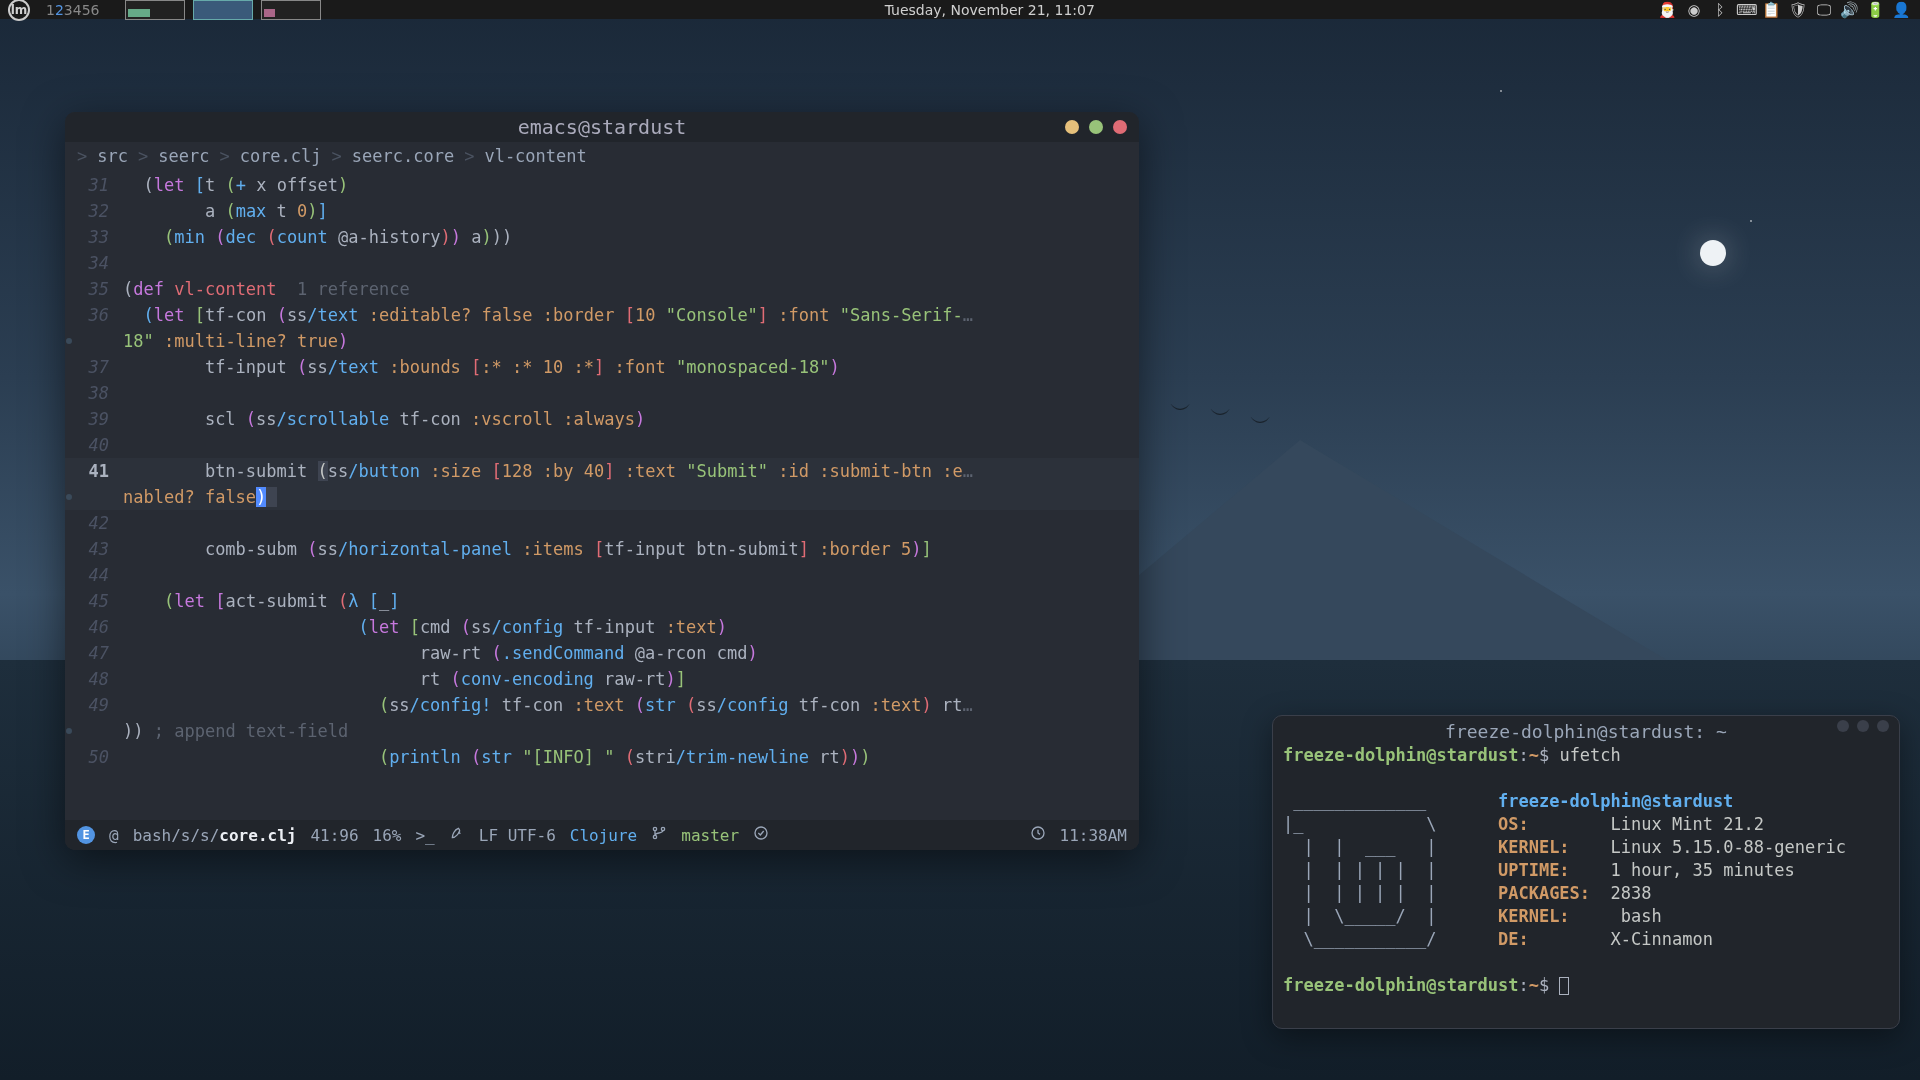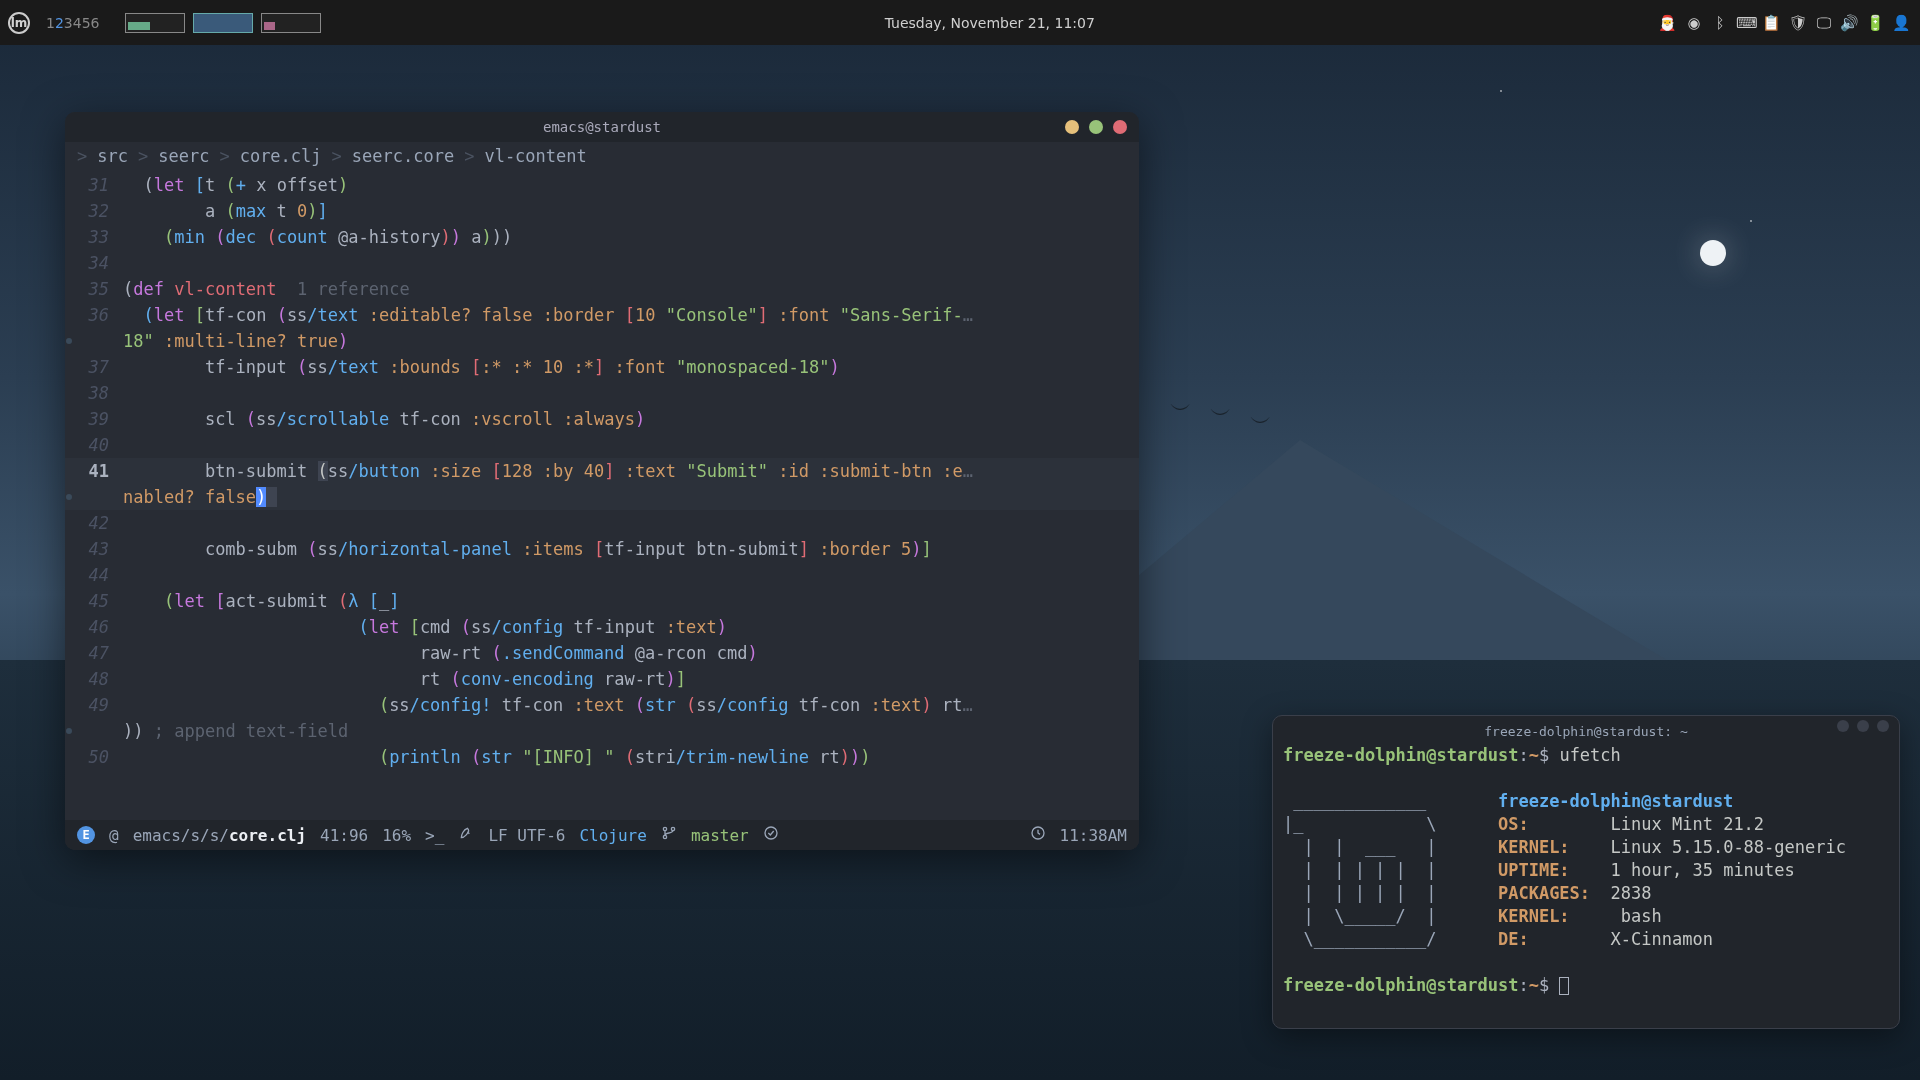--- a/index.html
+++ b/index.html
@@ -15,21 +15,21 @@
   .wallpaper { position:absolute; inset:0; overflow:hidden; }
   .wallpaper .moon { position:absolute; top:240px; left:1700px; width:26px; height:26px; border-radius:50%; background:#eef2f5; box-shadow:0 0 30px rgba(255,255,255,.3);}
   .wallpaper .mtn1 { position:absolute; bottom:220px; left:800px; width:0; height:0; border-left:500px solid transparent; border-right:700px solid transparent; border-bottom:420px solid #35485c; }
   .wallpaper .mtn2 { position:absolute; bottom:220px; left:300px; width:0; height:0; border-left:600px solid transparent; border-right:600px solid transparent; border-bottom:380px solid #2f4255; }
   .wallpaper .forest { position:absolute; bottom:0; left:0; right:0; height:420px; background:linear-gradient(180deg,#1e2e3c 0%,#121e29 100%);}
   .wallpaper .bird { position:absolute; color:#1a232c; font-size:22px; }
   .wallpaper .star { position:absolute; width:2px; height:2px; background:#fff; border-radius:50%; opacity:.6;}
 
   
   .panel {
-    position: absolute; top:0; left:0; right:0; height:45px;
+    position: absolute; top:0; left:0; right:0; height:19px;
     background:#1a1a1a; color:#d0d0d0;
     display:flex; align-items:center; padding:0 8px;
     font-size:14px;
   }
   .panel .left, .panel .right { display:flex; align-items:center; gap:6px; }
   .panel .center { flex:1; text-align:center; font-weight:500; }
   .panel .ws { width:20px; text-align:center; color:#888; cursor:pointer;}
   .panel .ws.active { color:#5294e2; }
   .panel .mint { width:22px; height:22px; border:2px solid #ccc; border-radius:50%; display:flex; align-items:center; justify-content:center; font-size:12px; font-weight:bold; margin-right:10px;}
   .panel .mon { width:60px; height:20px; border:1px solid #888; margin:0 1px; background:#222; position:relative; }
@@ -38,21 +38,21 @@
   .panel .tray { width:20px; text-align:center; font-size:15px; color:#ccc; }
 
   
   .editor {
     position:absolute; top:112px; left:65px; width:1074px; height:738px;
     background:#282c34; border-radius:10px; overflow:hidden;
     box-shadow:0 10px 40px rgba(0,0,0,.5);
     font-family:"DejaVu Sans Mono","Consolas",monospace;
   }
   .editor .title {
-    height:30px; background:#21252b; color:#aab; font-size:14px;
+    height:30px; background:#21252b; color:#aab; font-size:20px;
     display:flex; align-items:center; justify-content:center; position:relative;
   }
   .editor .traffic { position:absolute; right:12px; display:flex; gap:10px;}
   .editor .tl { width:14px; height:14px; border-radius:50%;}
   .editor .breadcrumb {
     padding:4px 12px; color:#6c7889; font-size:17px;
     display:flex; gap:10px; align-items:center; white-space:nowrap;
   }
   .editor .breadcrumb .sep { color:#4a5260;}
   .editor .breadcrumb .seg { color:#9aa6b8;}
@@ -98,21 +98,21 @@
   .gutter-dot { position:absolute; left:1px; width:6px; height:6px; border-radius:50%; background:#3a4a5a;}
 
   
   .term {
     position:absolute; top:715px; left:1272px; width:628px; height:314px;
     background:#21252b; border-radius:10px; border:1px solid #3a3f4a;
     box-shadow:0 8px 30px rgba(0,0,0,.4);
     font-family:"DejaVu Sans Mono","Consolas",monospace; font-size:17px; line-height:23px;
     color:#c5c8c6; overflow:hidden;
   }
-  .term .title { height:24px; text-align:center; font-size:13px; color:#9aa6b8; position:relative; padding-top:4px;}
+  .term .title { height:24px; text-align:center; font-size:18px; color:#9aa6b8; position:relative; padding-top:4px;}
   .term .title .traffic { position:absolute; right:10px; top:4px; display:flex; gap:8px;}
   .term .title .tl { width:12px; height:12px; border-radius:50%; background:#3a3f4a;}
   .term .body { padding:4px 10px; white-space:pre;}
   .term .prompt-user { color:#98c379; font-weight:bold;}
   .term .prompt-sep { color:#abb2bf;}
   .term .ukey { color:#d19a66; font-weight:bold;}
   .term .uval { color:#c5c8c6;}
   .term .uhost { color:#61afef; font-weight:bold;}
   .term .ascii { color:#9aa6b8;}
   .term .cursor { display:inline-block; width:10px; height:18px; border:1px solid #abb2bf; vertical-align:middle;}
@@ -181,21 +181,21 @@
       <span class="seg">core.clj</span> 
       <span class="sep">&gt;</span> 
       <span class="seg">seerc.core</span> 
       <span class="sep">&gt;</span> 
       <span class="seg">vl-content</span>
     </div>
   <div class="code" id="code"><div class="row" style="position: relative;"><div class="lno">31</div><div class="ln">  <span class="c-br">(</span><span class="c-kw">let</span> <span class="c-br2">[</span><span class="c-sym">t</span> <span class="c-br3">(</span><span class="c-fn">+</span> <span class="c-sym">x offset</span><span class="c-br3">)</span></div></div><div class="row" style="position: relative;"><div class="lno">32</div><div class="ln">        <span class="c-sym">a</span> <span class="c-br3">(</span><span class="c-fn">max</span> <span class="c-sym">t</span> <span class="c-num">0</span><span class="c-br3">)</span><span class="c-br2">]</span></div></div><div class="row" style="position: relative;"><div class="lno">33</div><div class="ln">    <span class="c-br3">(</span><span class="c-fn">min</span> <span class="c-br4">(</span><span class="c-fn">dec</span> <span class="c-br1">(</span><span class="c-fn">count</span> <span class="c-sym">@a-history</span><span class="c-br1">)</span><span class="c-br4">)</span> <span class="c-sym">a</span><span class="c-br3">)</span><span class="c-br">)</span><span class="c-br">)</span></div></div><div class="row" style="position: relative;"><div class="lno">34</div><div class="ln"></div></div><div class="row" style="position: relative;"><div class="lno">35</div><div class="ln"><span class="c-br">(</span><span class="c-kw">def</span> <span class="c-def">vl-content</span>  <span class="c-dim">1 reference</span></div></div><div class="row" style="position: relative;"><div class="lno">36</div><div class="ln">  <span class="c-br2">(</span><span class="c-kw">let</span> <span class="c-br3">[</span><span class="c-sym">tf-con</span> <span class="c-br4">(</span><span class="c-sym">ss</span><span class="c-fn">/text</span> <span class="c-key">:editable?</span> <span class="c-bool">false</span> <span class="c-key">:border</span> <span class="c-br1">[</span><span class="c-num">10</span> <span class="c-str">"Console"</span><span class="c-br1">]</span> <span class="c-key">:font</span> <span class="c-str">"Sans-Serif-</span><span class="c-dim">…</span></div></div><div class="row" style="position: relative;"><div class="gutter-dot" style="top: 10px;"></div><div class="lno"></div><div class="ln"><span class="c-str">18"</span> <span class="c-key">:multi-line?</span> <span class="c-bool">true</span><span class="c-br4">)</span></div></div><div class="row" style="position: relative;"><div class="lno">37</div><div class="ln">        <span class="c-sym">tf-input</span> <span class="c-br4">(</span><span class="c-sym">ss</span><span class="c-fn">/text</span> <span class="c-key">:bounds</span> <span class="c-br1">[</span><span class="c-key">:*</span> <span class="c-key">:*</span> <span class="c-num">10</span> <span class="c-key">:*</span><span class="c-br1">]</span> <span class="c-key">:font</span> <span class="c-str">"monospaced-18"</span><span class="c-br4">)</span></div></div><div class="row" style="position: relative;"><div class="lno">38</div><div class="ln"></div></div><div class="row" style="position: relative;"><div class="lno">39</div><div class="ln">        <span class="c-sym">scl</span> <span class="c-br4">(</span><span class="c-sym">ss</span><span class="c-fn">/scrollable</span> <span class="c-sym">tf-con</span> <span class="c-key">:vscroll</span> <span class="c-key">:always</span><span class="c-br4">)</span></div></div><div class="row" style="position: relative;"><div class="lno">40</div><div class="ln"></div></div><div class="row hl cur" style="position: relative;"><div class="lno">41</div><div class="ln">        <span class="c-sym">btn-submit</span> <span class="c-hlparen">(</span><span class="c-sym">ss</span><span class="c-fn">/button</span> <span class="c-key">:size</span> <span class="c-br1">[</span><span class="c-num">128</span> <span class="c-key">:by</span> <span class="c-num">40</span><span class="c-br1">]</span> <span class="c-key">:text</span> <span class="c-str">"Submit"</span> <span class="c-key">:id</span> <span class="c-key">:submit-btn</span> <span class="c-key">:e</span><span class="c-dim">…</span></div></div><div class="row hl" style="position: relative;"><div class="gutter-dot" style="top: 10px;"></div><div class="lno"></div><div class="ln"><span class="c-key">nabled?</span> <span class="c-bool">false</span><span class="c-cursor">)</span><span class="c-hlparen"> </span></div></div><div class="row" style="position: relative;"><div class="lno">42</div><div class="ln"></div></div><div class="row" style="position: relative;"><div class="lno">43</div><div class="ln">        <span class="c-sym">comb-subm</span> <span class="c-br4">(</span><span class="c-sym">ss</span><span class="c-fn">/horizontal-panel</span> <span class="c-key">:items</span> <span class="c-br1">[</span><span class="c-sym">tf-input btn-submit</span><span class="c-br1">]</span> <span class="c-key">:border</span> <span class="c-num">5</span><span class="c-br4">)</span><span class="c-br3">]</span></div></div><div class="row" style="position: relative;"><div class="lno">44</div><div class="ln"></div></div><div class="row" style="position: relative;"><div class="lno">45</div><div class="ln">    <span class="c-br3">(</span><span class="c-kw">let</span> <span class="c-br4">[</span><span class="c-sym">act-submit</span> <span class="c-br1">(</span><span class="c-fn">λ</span> <span class="c-br2">[</span><span class="c-sym">_</span><span class="c-br2">]</span></div></div><div class="row" style="position: relative;"><div class="lno">46</div><div class="ln">                       <span class="c-br2">(</span><span class="c-kw">let</span> <span class="c-br3">[</span><span class="c-sym">cmd</span> <span class="c-br4">(</span><span class="c-sym">ss</span><span class="c-fn">/config</span> <span class="c-sym">tf-input</span> <span class="c-key">:text</span><span class="c-br4">)</span></div></div><div class="row" style="position: relative;"><div class="lno">47</div><div class="ln">                             <span class="c-sym">raw-rt</span> <span class="c-br4">(</span><span class="c-fn">.sendCommand</span> <span class="c-sym">@a-rcon cmd</span><span class="c-br4">)</span></div></div><div class="row" style="position: relative;"><div class="lno">48</div><div class="ln">                             <span class="c-sym">rt</span> <span class="c-br4">(</span><span class="c-fn">conv-encoding</span> <span class="c-sym">raw-rt</span><span class="c-br4">)</span><span class="c-br3">]</span></div></div><div class="row" style="position: relative;"><div class="lno">49</div><div class="ln">                         <span class="c-br3">(</span><span class="c-sym">ss</span><span class="c-fn">/config!</span> <span class="c-sym">tf-con</span> <span class="c-key">:text</span> <span class="c-br4">(</span><span class="c-fn">str</span> <span class="c-br1">(</span><span class="c-sym">ss</span><span class="c-fn">/config</span> <span class="c-sym">tf-con</span> <span class="c-key">:text</span><span class="c-br1">)</span> <span class="c-sym">rt</span><span class="c-dim">…</span></div></div><div class="row" style="position: relative;"><div class="gutter-dot" style="top: 10px;"></div><div class="lno"></div><div class="ln"><span class="c-br">))</span> <span class="c-comment">; append text-field</span></div></div><div class="row" style="position: relative;"><div class="lno">50</div><div class="ln">                         <span class="c-br3">(</span><span class="c-fn">println</span> <span class="c-br4">(</span><span class="c-fn">str</span> <span class="c-str">"[INFO] "</span> <span class="c-br1">(</span><span class="c-sym">stri</span><span class="c-fn">/trim-newline</span> <span class="c-sym">rt</span><span class="c-br1">)</span><span class="c-br4">)</span><span class="c-br3">)</span></div></div></div>
   <div class="modeline">
     <div class="dot">E</div>
     <span>@</span>
-    <span><span class="c-dim">emacs/s/s/</span><span class="ml-fn">core.clj</span></span>
+    <span><span class="c-dim">bash/s/s/</span><span class="ml-fn">core.clj</span></span>
     <span>41:96</span>
     <span>16%</span>
     <span>&gt;_</span>
     <span><svg viewBox="0 0 24 24">
           <path d="M5 19c0-4 3-12 9-14 0 0 2 2 2 4s-6 10-11 10z M14 10l3 3"></path>
         </svg></span>
     <span>LF UTF-6</span>
     <span class="ml-mode">Clojure</span>
     <span><svg viewBox="0 0 24 24">
           <circle cx="6" cy="6" r="2.5"></circle>

